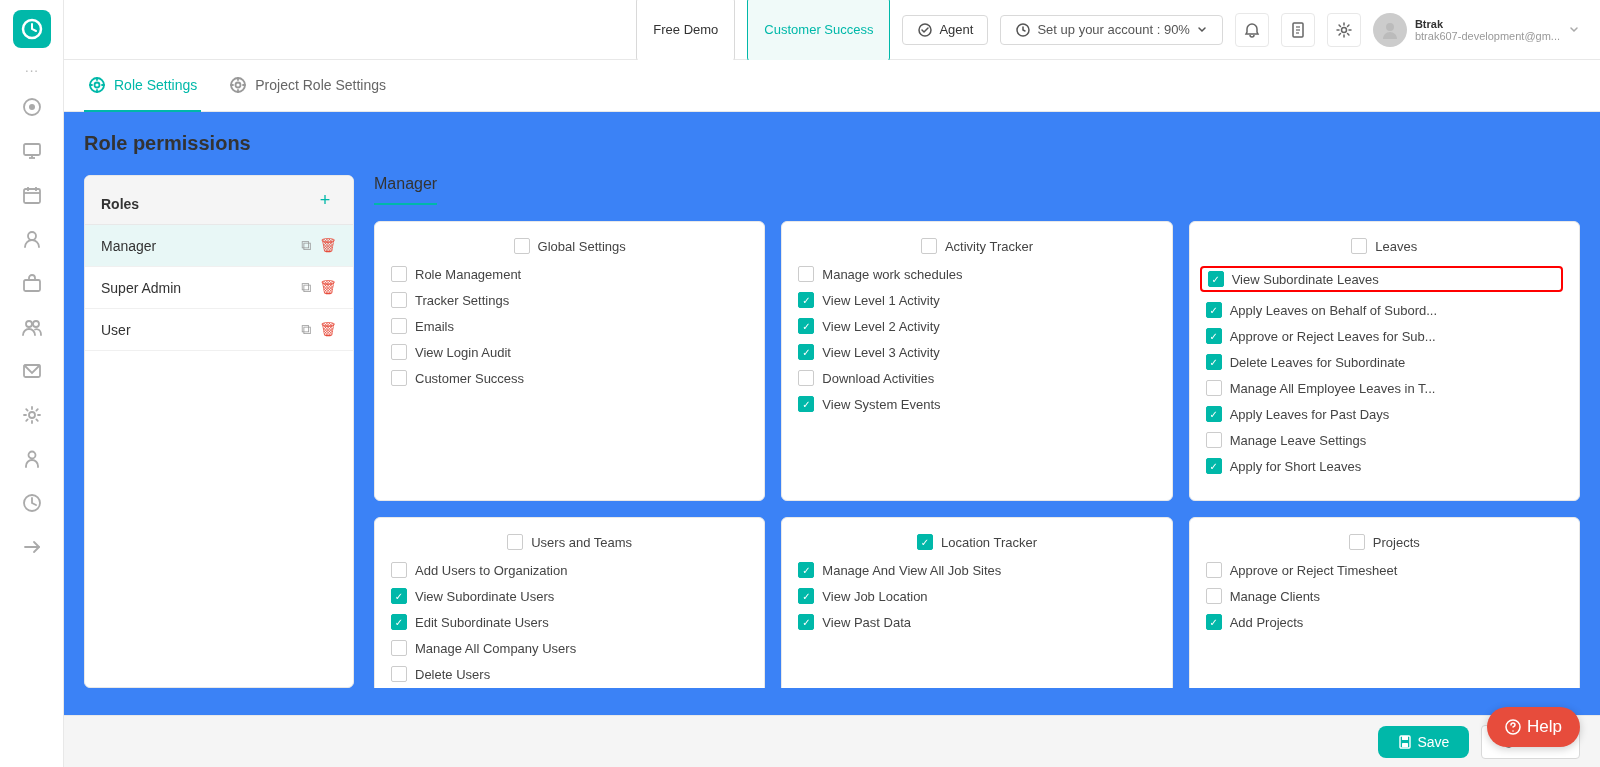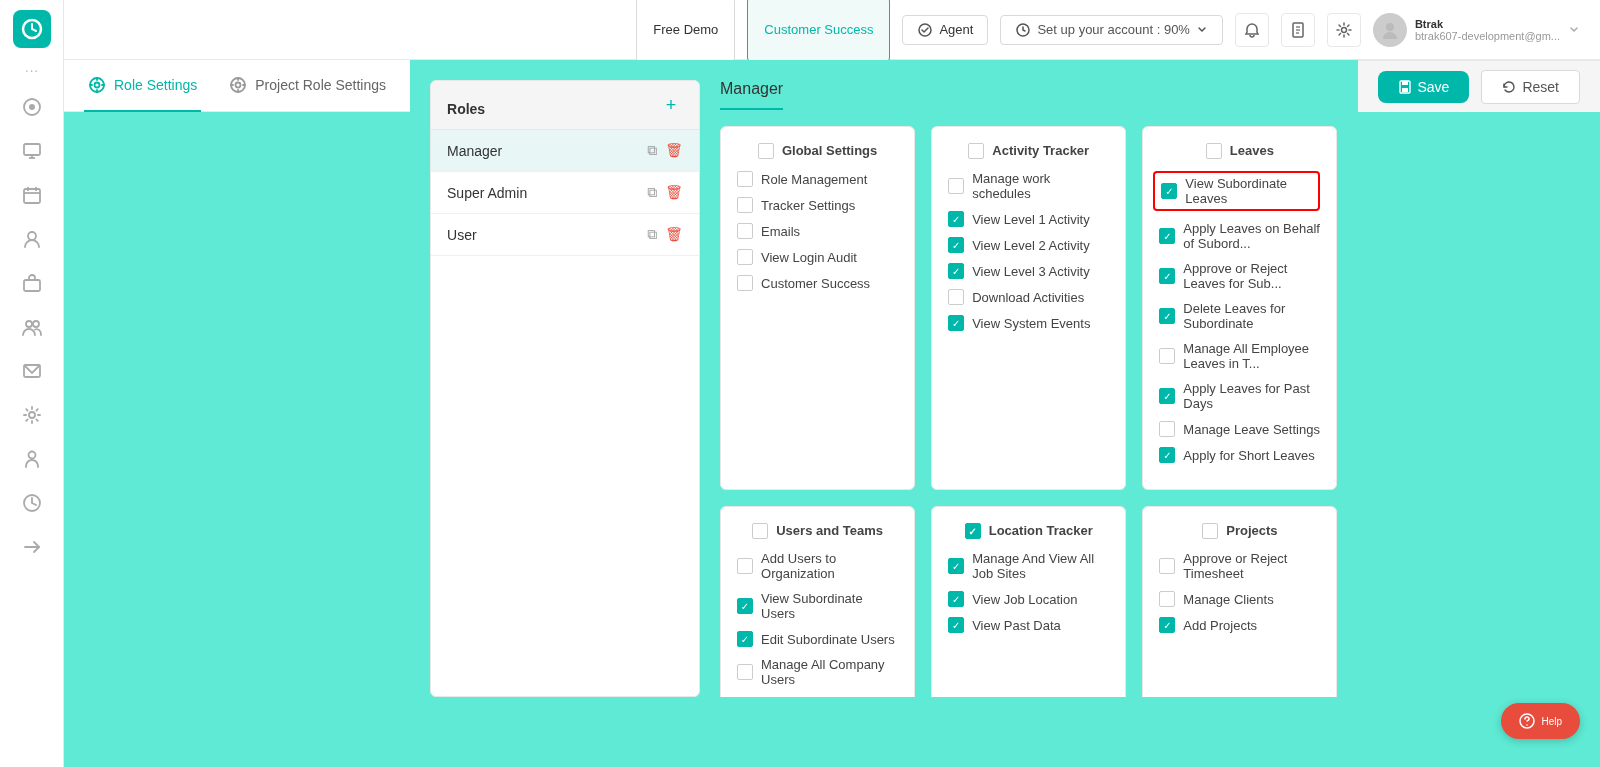--- a/index.html
+++ b/index.html
@@ -23,21 +23,21 @@
     .topbar-agent svg { width: 16px; height: 16px; }
     .topbar-setup { display: flex; align-items: center; gap: 6px; padding: 6px 14px; border: 1px solid #d9d9d9; border-radius: 4px; font-size: 13px; color: #555; cursor: pointer; }
     .topbar-icon-btn { width: 34px; height: 34px; border: 1px solid #e8e8e8; border-radius: 4px; display: flex; align-items: center; justify-content: center; cursor: pointer; color: #666; font-size: 16px; }
     .topbar-user { display: flex; align-items: center; gap: 8px; cursor: pointer; }
     .topbar-avatar { width: 34px; height: 34px; background: #ccc; border-radius: 50%; display: flex; align-items: center; justify-content: center; color: white; font-size: 13px; overflow: hidden; }
     .topbar-user-info { display: flex; flex-direction: column; }
     .topbar-username { font-size: 11px; font-weight: 600; color: #333; }
     .topbar-email { font-size: 11px; color: #999; }
 
     
-    .page-area { flex: 1; display: flex; flex-direction: row; overflow: hidden; background: #5eead4; }
+    .page-area { flex: 1; display: flex; flex-direction: column; overflow: hidden; background: #3b82f6; }
 
     
     .tabs-bar { display: flex; align-items: center; padding: 0 20px; border-bottom: 1px solid #e8e8e8; height: 52px; background: #fff; flex-shrink: 0; gap: 24px; }
     .tab { display: flex; align-items: center; gap: 8px; padding: 0 4px; height: 52px; border-bottom: 2px solid transparent; cursor: pointer; font-size: 14px; color: #666; }
     .tab.active { border-bottom-color: #00b8a9; color: #00b8a9; font-weight: 500; }
     .tab-icon { width: 18px; height: 18px; color: #00b8a9; }
 
     
     .page-content { flex: 1; overflow: auto; padding: 20px; }
     .page-title { font-size: 20px; font-weight: 600; color: #333; margin-bottom: 20px; }
@@ -73,23 +73,23 @@
 
     
     .perm-item.highlighted { border: 2px solid red; border-radius: 4px; padding: 2px 6px; margin-left: -8px; }
 
     
     .save-bar { height: 52px; background: #f5f5f5; border-top: 1px solid #e8e8e8; display: flex; align-items: center; justify-content: flex-end; padding: 0 20px; gap: 12px; flex-shrink: 0; }
     .save-btn { display: flex; align-items: center; gap: 6px; padding: 8px 20px; background: #00b8a9; color: white; border: none; border-radius: 8px; font-size: 14px; cursor: pointer; font-weight: 500; }
     .reset-btn { display: flex; align-items: center; gap: 6px; padding: 8px 20px; background: #fff; color: #555; border: 1px solid #d9d9d9; border-radius: 4px; font-size: 14px; cursor: pointer; }
 
     
-    .help-btn { position: fixed; bottom: 28px; right: 20px; background: #e74c3c; color: white; border-radius: 50px; padding: 10px 18px; font-size: 10px; display: flex; align-items: center; gap: 6px; cursor: pointer; box-shadow: 0 2px 8px rgba(0,0,0,0.2); z-index: 999; }
-
-    .perm-group-header-cb { display: flex; align-items: flex-start; gap: 8px; font-weight: 700; font-size: 13px; justify-content: center; color: #444; margin-bottom: 12px; }
+    .help-btn { position: fixed; bottom: 20px; right: 20px; background: #e74c3c; color: white; border-radius: 50px; padding: 10px 18px; font-size: 17px; display: flex; align-items: center; gap: 6px; cursor: pointer; box-shadow: 0 2px 8px rgba(0,0,0,0.2); z-index: 999; }
+
+    .perm-group-header-cb { display: flex; align-items: flex-end; gap: 8px; font-weight: 400; font-size: 13px; justify-content: center; color: #444; margin-bottom: 12px; }
   </style>
 </head>
 <body>
 
 <div class="sidebar">
   <div class="sidebar-logo">
     <svg width="22" height="22" viewBox="0 0 22 22" fill="none">
       <circle cx="11" cy="11" r="9" stroke="white" stroke-width="2.5" fill="none"></circle>
       <polyline points="11,6 11,11 15,13" stroke="white" stroke-width="2" stroke-linecap="round"></polyline>
     </svg>
@@ -243,20 +243,21 @@
         <svg class="tab-icon" viewBox="0 0 18 18" fill="none">
             <circle cx="9" cy="9" r="7" stroke="#999" stroke-width="1.8"></circle>
             <circle cx="9" cy="9" r="2.5" stroke="#999" stroke-width="1.8"></circle>
             <path d="M9 2v2M9 14v2M2 9h2M14 9h2" stroke="#999" stroke-width="1.8" stroke-linecap="round"></path>
           </svg>
         <span>Project Role Settings</span>
       </div>
     </div>
 
     <div class="page-content">
+      <div class="page-title">Role permissions</div>
 
       <div class="role-permissions">
 
         <div class="roles-panel">
           <div class="roles-header">
             <span class="roles-title">Roles</span>
             <div class="roles-add-btn">+</div>
           </div>
           <div class="role-item active">
             <span>Manager</span>

